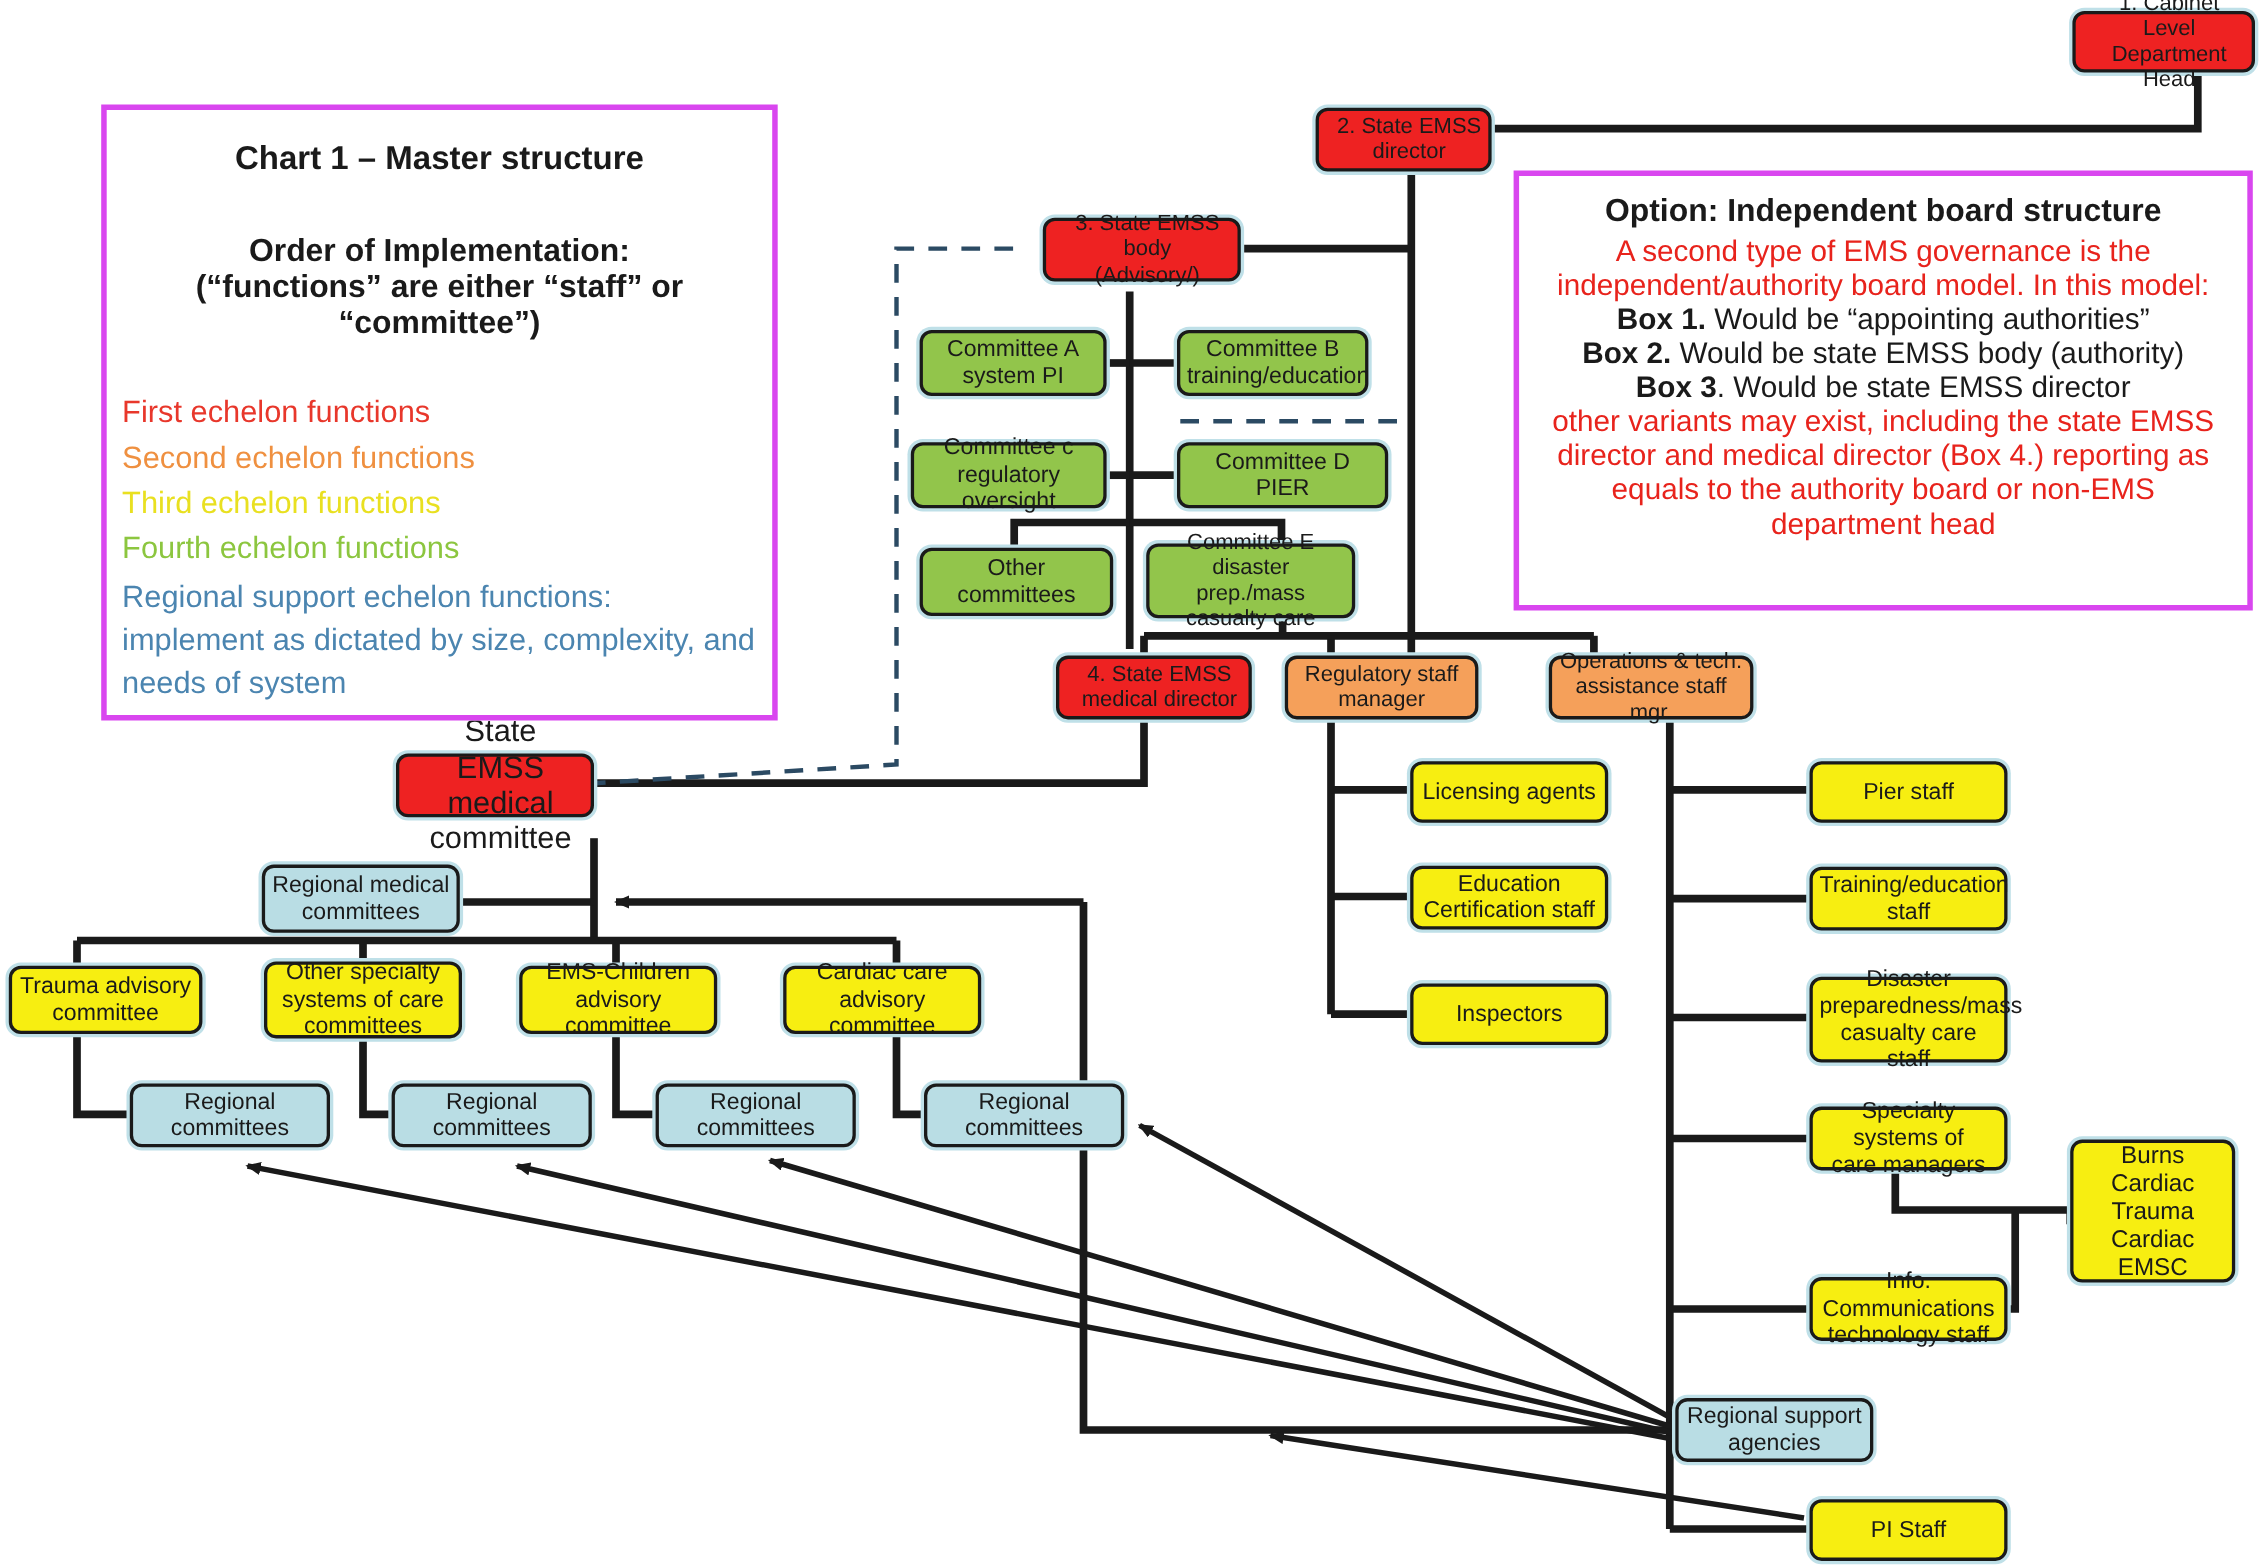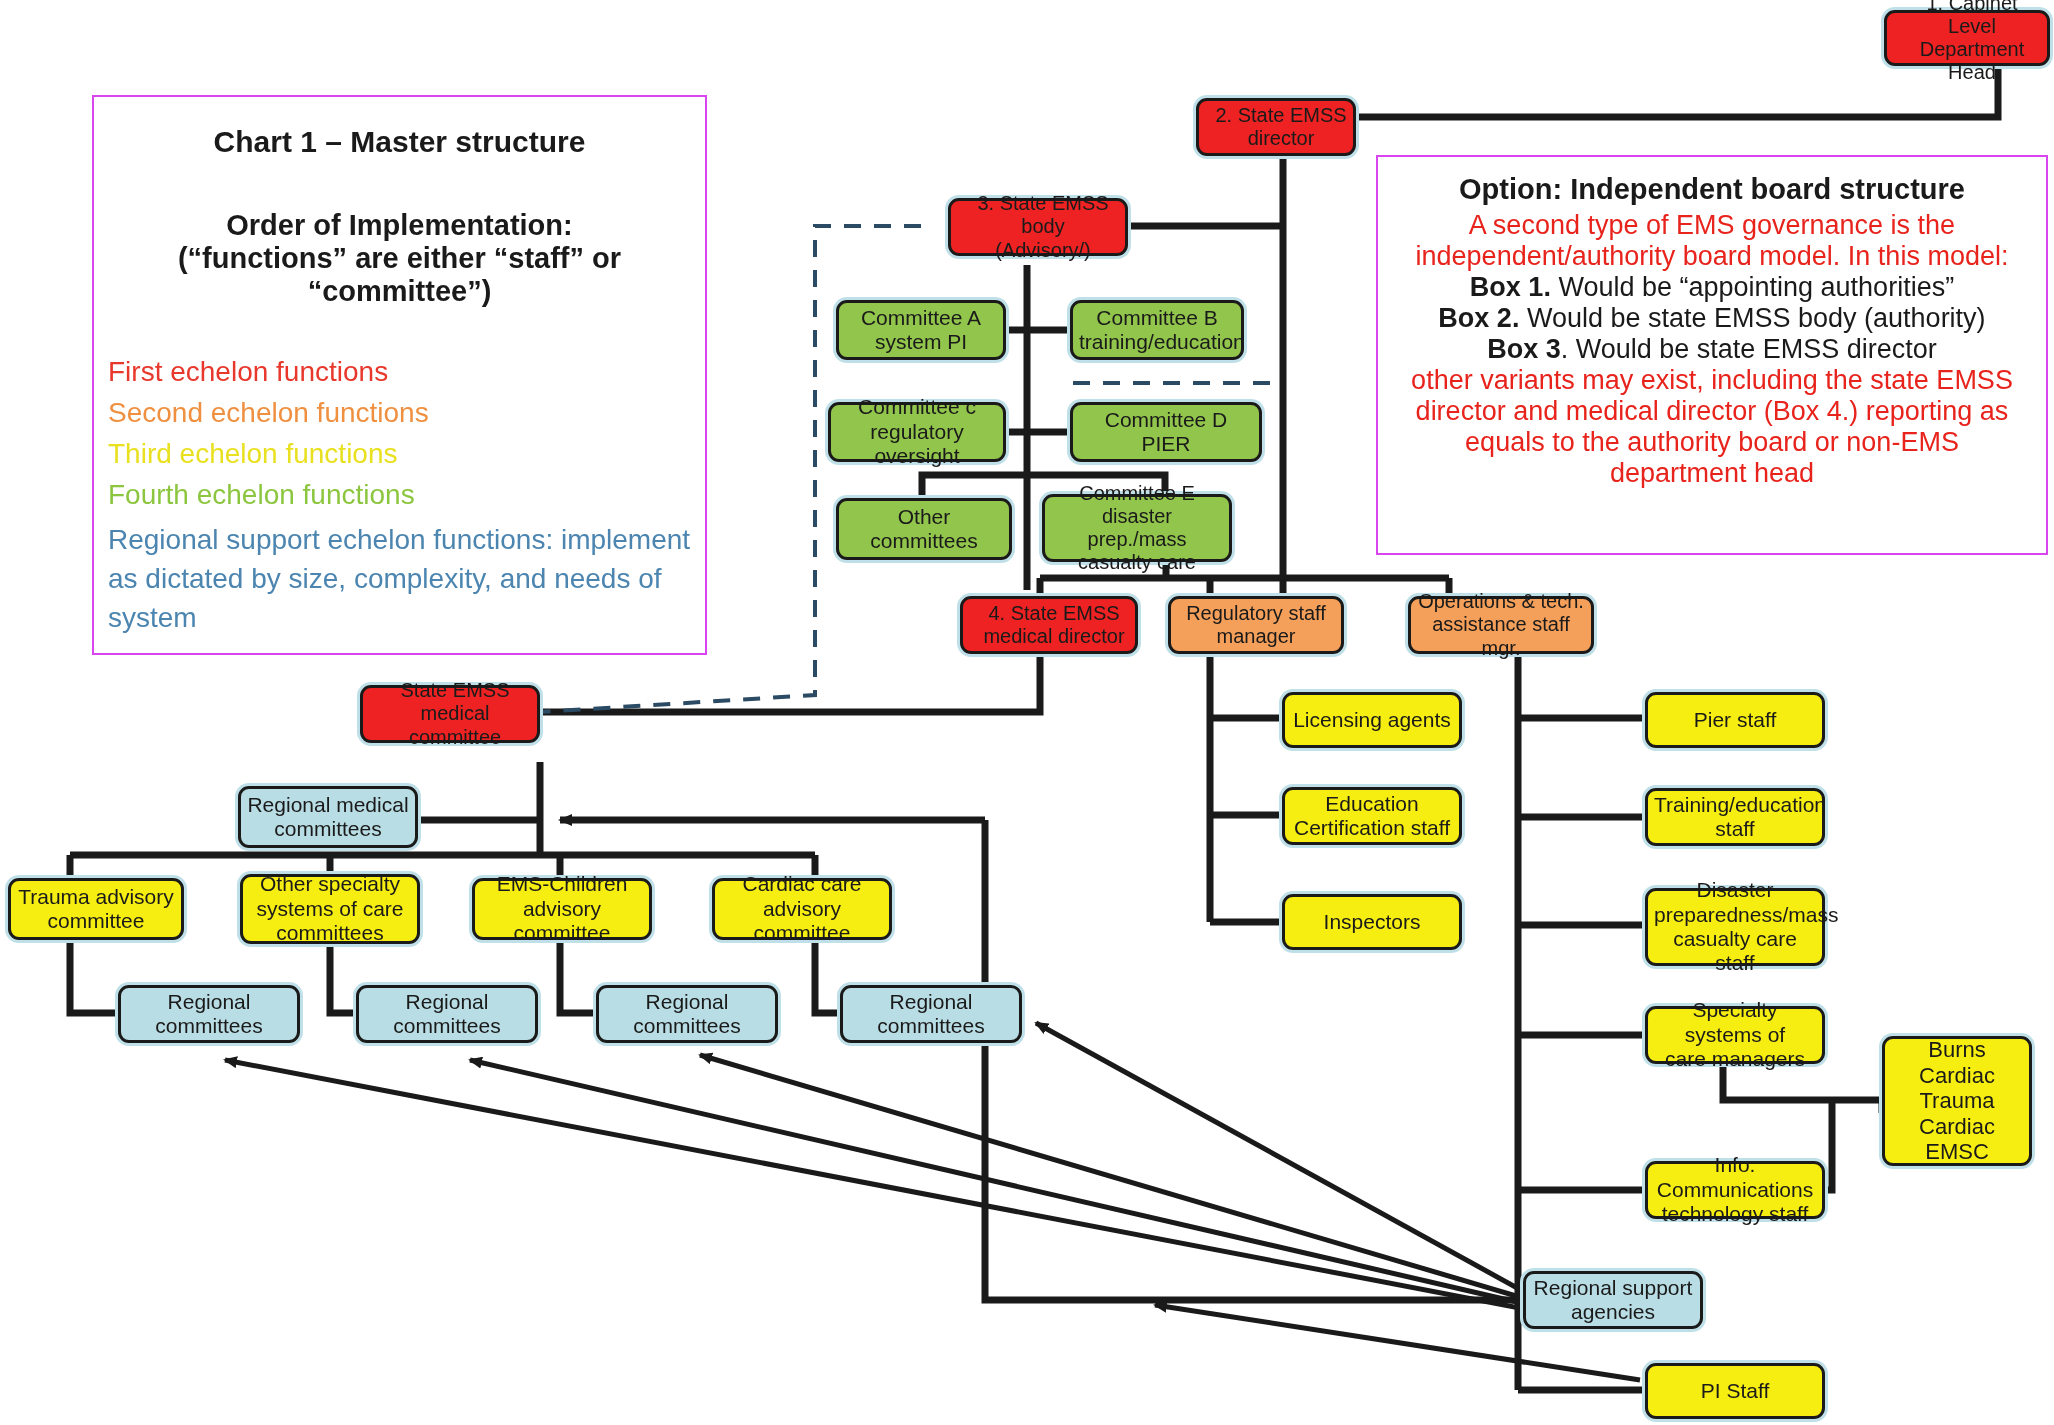--- a/index.html
+++ b/index.html
@@ -41,21 +41,21 @@
   .red    { background: #ee2222; padding-left: 16px; }
   .orange { background: #f5a05a; }
   .yellow { background: #f7ee11; }
   .green  { background: #92c54b; }
   .blue   { background: #b9dde4; }
 
   .panel {
     position: absolute;
     box-sizing: border-box;
     background: #ffffff;
-    border: 2px solid #d946ef;
+    border: 5px solid #d946ef;
     z-index: 6;
     padding: 10px 14px;
   }
   .panel-title {
     font-weight: bold;
     text-align: center;
     color: #1a1a1a;
   }
   .legend-line { text-align: left; }
   .c-red { color: #e8372b; }
@@ -331,21 +331,21 @@
     <span>
         <span>Regional support</span>
         <span>agencies</span>
       </span>
   </div>
 
   <div class="node yellow" style="left:1645px; top:1363px; width:180px; height:56px; font-size:21px;">
     <span>PI Staff</span>
   </div>
 
-  <div class="node red" style="left:360px; top:685px; width:180px; height:58px; font-size:20px;">
+  <div class="node red" style="left:360px; top:685px; width:180px; height:58px; font-size:28px;">
     <span>
         <span>State EMSS medical</span>
         <span>committee</span>
       </span>
   </div>
 
   <div class="node blue" style="left:238px; top:786px; width:180px; height:62px; font-size:21px;">
     <span>
         <span>Regional medical</span>
         <span>committees</span>

